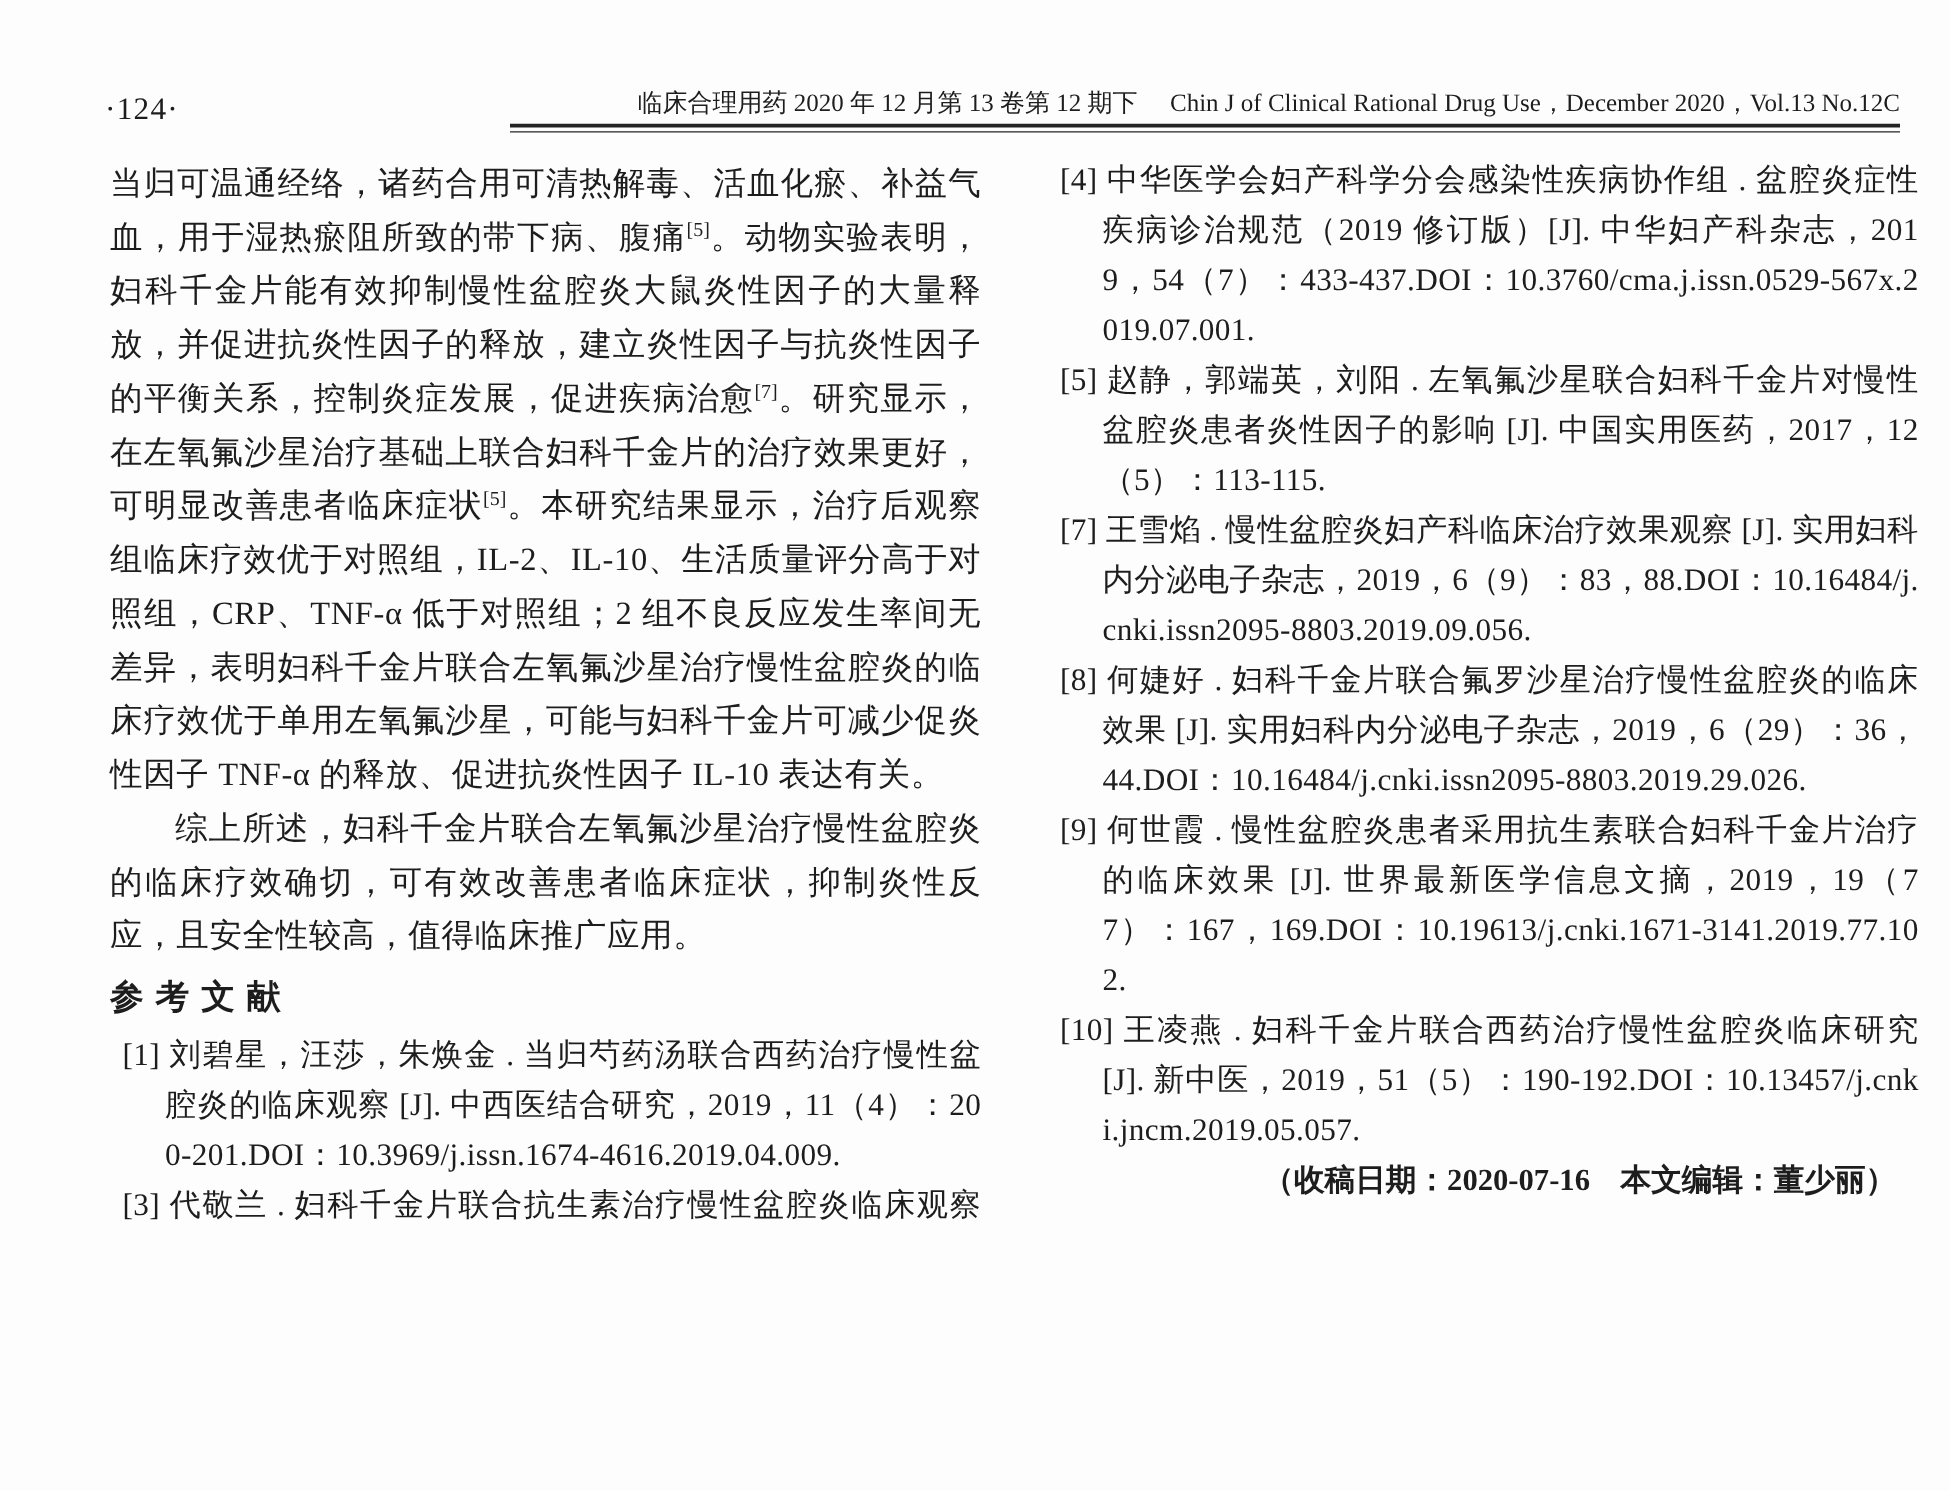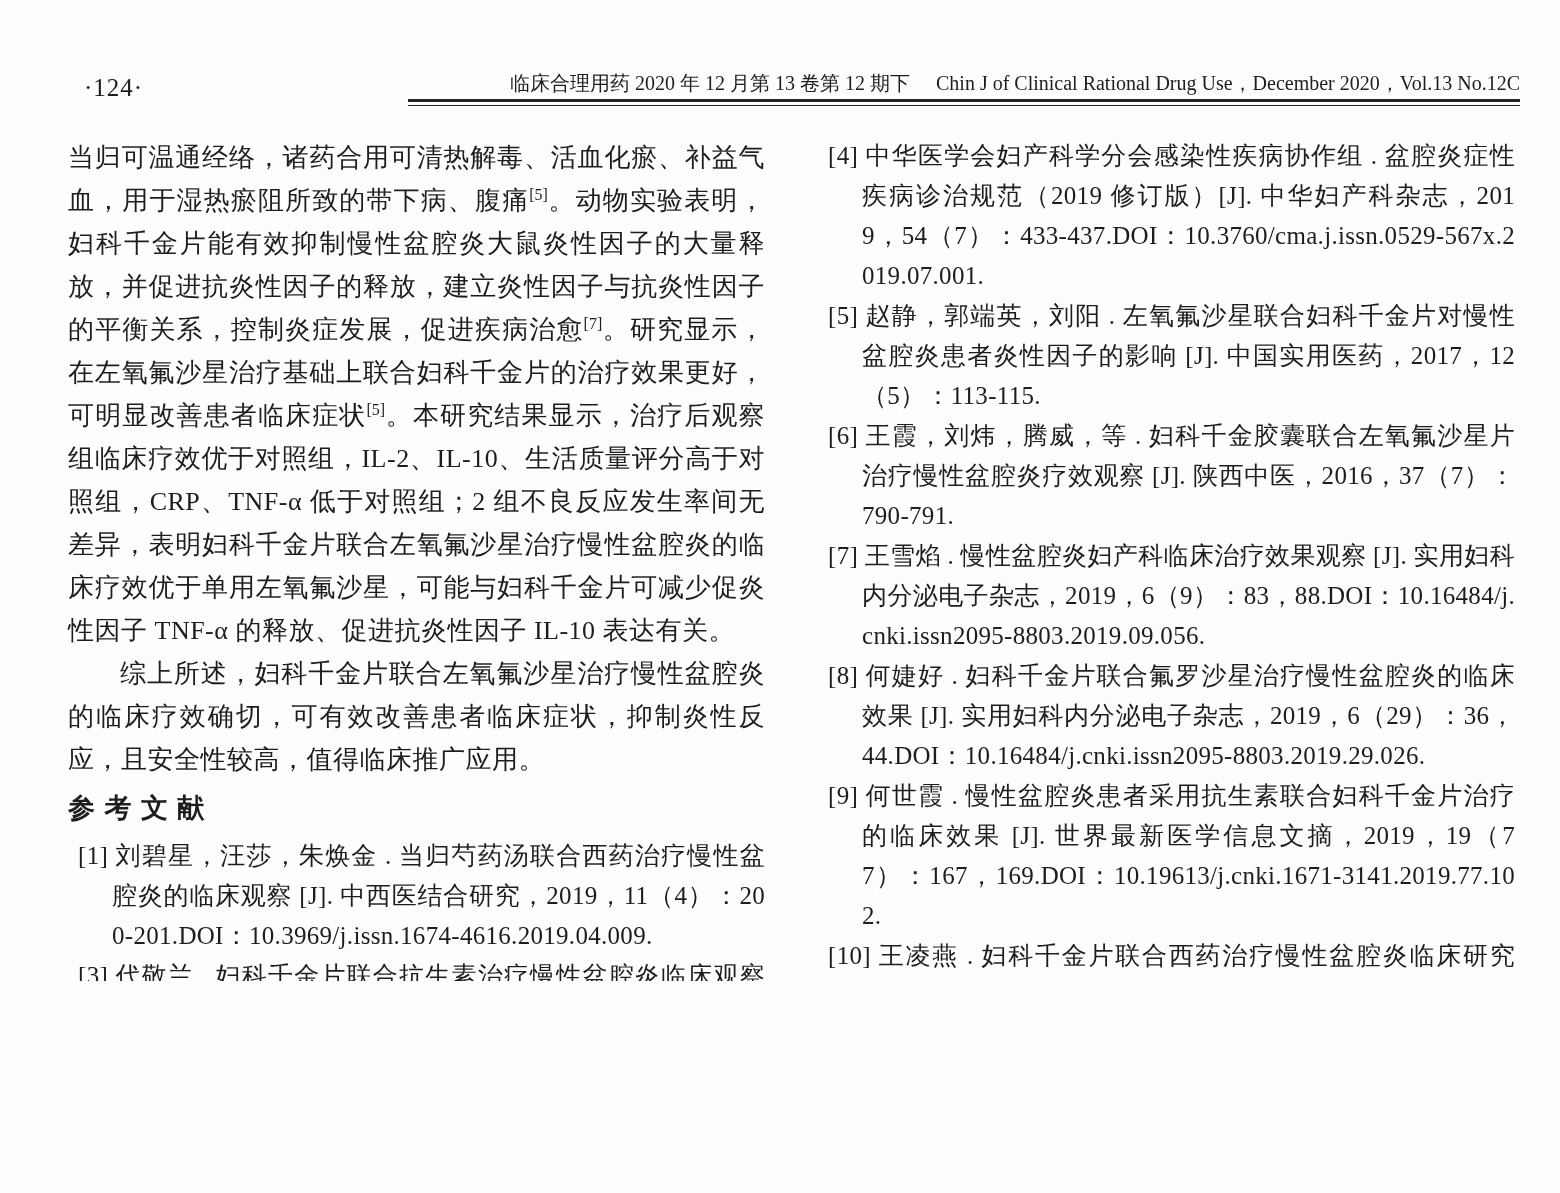--- a/index.html
+++ b/index.html
@@ -23,21 +23,21 @@
   }
   .runhead .cn { margin-right: 26px; }
   .headrule {
     position: absolute; left: 408px; top: 99px; width: 1112px;
     height: 3px;
     border-top: 3px solid #242424;
     border-bottom: 1.5px solid #242424;
   }
 
   
-  .col { position: absolute; top: 136px; width: 697px; }
+  .col { position: absolute; top: 125px; width: 697px; margin-left: 20px; }
   .col-left  { left: 68px; }
   .col-right { left: 818px; }
 
   
   .body-p {
     margin: 0;
     font-size: 26px; line-height: 43px;
     text-align: justify; letter-spacing: 0.5px;
   }
   .p2 { text-indent: 2em; }
@@ -94,21 +94,20 @@
 
     <div class="ref"><span>[3] </span><span>代敬兰 . 妇科千金片联合抗生素治疗慢性盆腔炎临床观察 [J]. 实用中西医结合临床，2005，14（3）：55.</span></div>
   </div>
 
   <div class="col col-right">
 
     <div class="ref"><span>[4] </span><span>中华医学会妇产科学分会感染性疾病协作组 . 盆腔炎症性疾病诊治规范（2019 修订版）[J]. 中华妇产科杂志，2019，54（7）：433-437.DOI：10.3760/cma.j.issn.0529-567x.2019.07.001.</span></div>
 
     <div class="ref"><span>[5] </span><span>赵静，郭端英，刘阳 . 左氧氟沙星联合妇科千金片对慢性盆腔炎患者炎性因子的影响 [J]. 中国实用医药，2017，12（5）：113-115.</span></div>
 
-    <div class="ref"><span>[6] </span><span>王霞，刘炜，腾威，等 . 妇科千金胶囊联合左氧氟沙星片治疗慢性盆腔炎疗效观察 [J]. 陕西中医，2016，37（7）：790-791.</span></div>
 
     <div class="ref"><span>[7] </span><span>王雪焰 . 慢性盆腔炎妇产科临床治疗效果观察 [J]. 实用妇科内分泌电子杂志，2019，6（9）：83，88.DOI：10.16484/j.cnki.issn2095-8803.2019.09.056.</span></div>
 
     <div class="ref"><span>[8] </span><span>何婕好 . 妇科千金片联合氟罗沙星治疗慢性盆腔炎的临床效果 [J]. 实用妇科内分泌电子杂志，2019，6（29）：36，44.DOI：10.16484/j.cnki.issn2095-8803.2019.29.026.</span></div>
 
     <div class="ref"><span>[9] </span><span>何世霞 . 慢性盆腔炎患者采用抗生素联合妇科千金片治疗的临床效果 [J]. 世界最新医学信息文摘，2019，19（77）：167，169.DOI：10.19613/j.cnki.1671-3141.2019.77.102.</span></div>
 
     <div class="ref"><span>[10] </span><span>王凌燕 . 妇科千金片联合西药治疗慢性盆腔炎临床研究 [J]. 新中医，2019，51（5）：190-192.DOI：10.13457/j.cnki.jncm.2019.05.057.</span></div>
 
 

